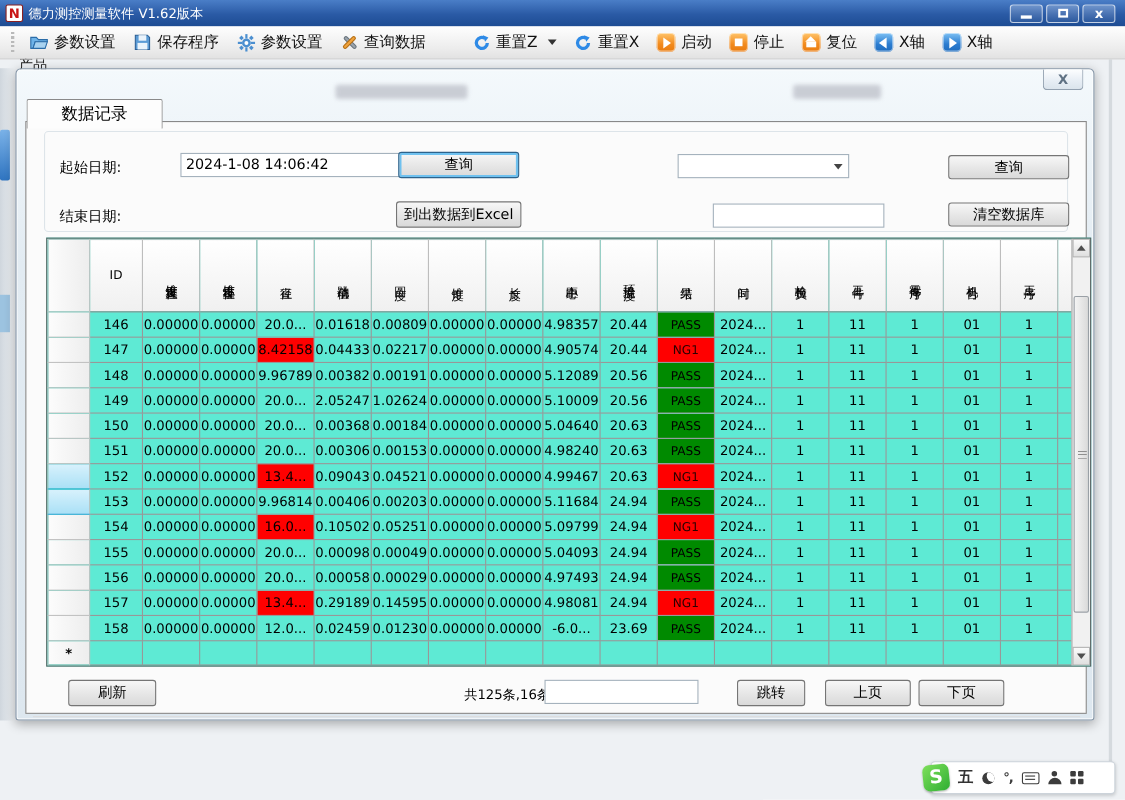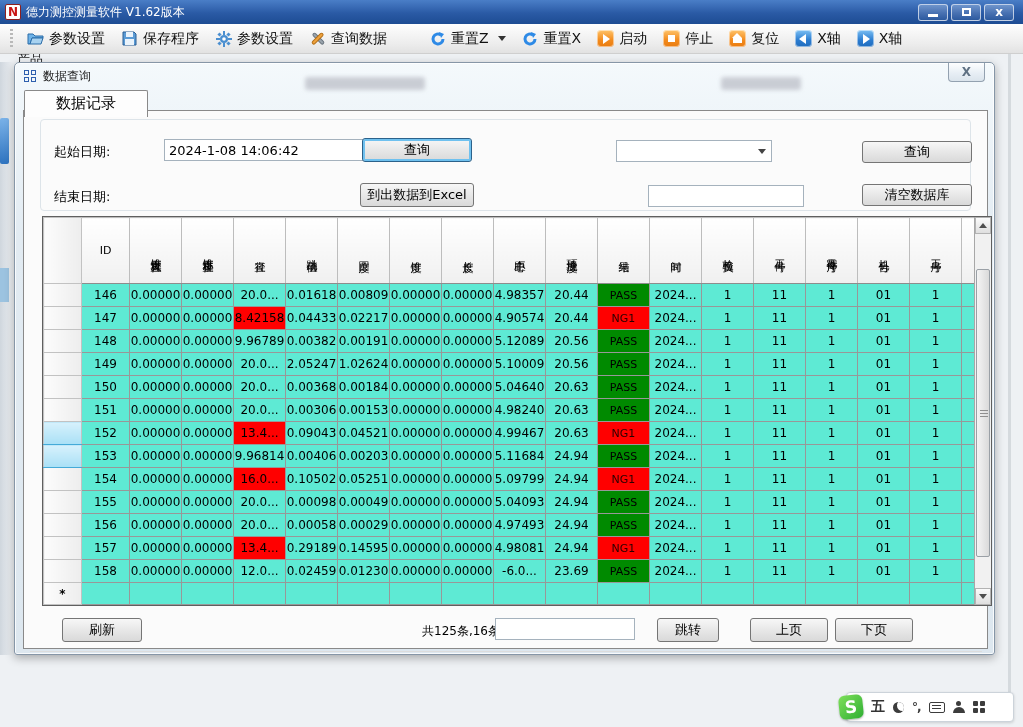--- a/index.html
+++ b/index.html
@@ -267,29 +267,20 @@
   </div>
 </div>
 
 <div class="product-label">产品</div>
 <div class="left-strip"></div>
 <div class="left-blue1"></div>
 <div class="left-blue2"></div>
 <div class="right-edge"></div>
 
 <div class="dialog">
-  <div class="dlg-titlebar">
-    <span class="grid-icon">
-        <i></i>
-        <i></i>
-        <i></i>
-        <i></i>
-      </span>
-    <span>数据查询</span>
-  </div>
   <div class="blur-blob" style="left:290px; top:14px; width:120px;"></div>
   <div class="blur-blob" style="left:706px; top:14px; width:80px;"></div>
   <div class="dlg-close">
       <span>X</span>
     </div>
 
   <div class="dlg-body">
     <div class="tab">数据记录</div>
     <div class="tabpage">
 
@@ -670,21 +661,21 @@
               <span class="arr-dn"></span>
             </div>
         </div>
       </div>
 
       <div class="btn" style="left:38px; top:507px; width:80px; height:24px;">
         <span>刷新</span>
       </div>
       <span class="pager-info">共125条,16条/页,当前1/8页</span>
       <input class="page-input" value="" style="">
-      <div class="btn" style="left:633px; top:507px; width:62px; height:24px;">
+      <div class="btn" style="left:646px; top:507px; width:62px; height:24px;">
         <span>跳转</span>
       </div>
       <div class="btn" style="left:726px; top:507px; width:78px; height:24px;">
         <span>上页</span>
       </div>
       <div class="btn" style="left:811px; top:507px; width:78px; height:24px;">
         <span>下页</span>
       </div>
       <div class="pager-sep"></div>
     </div>

